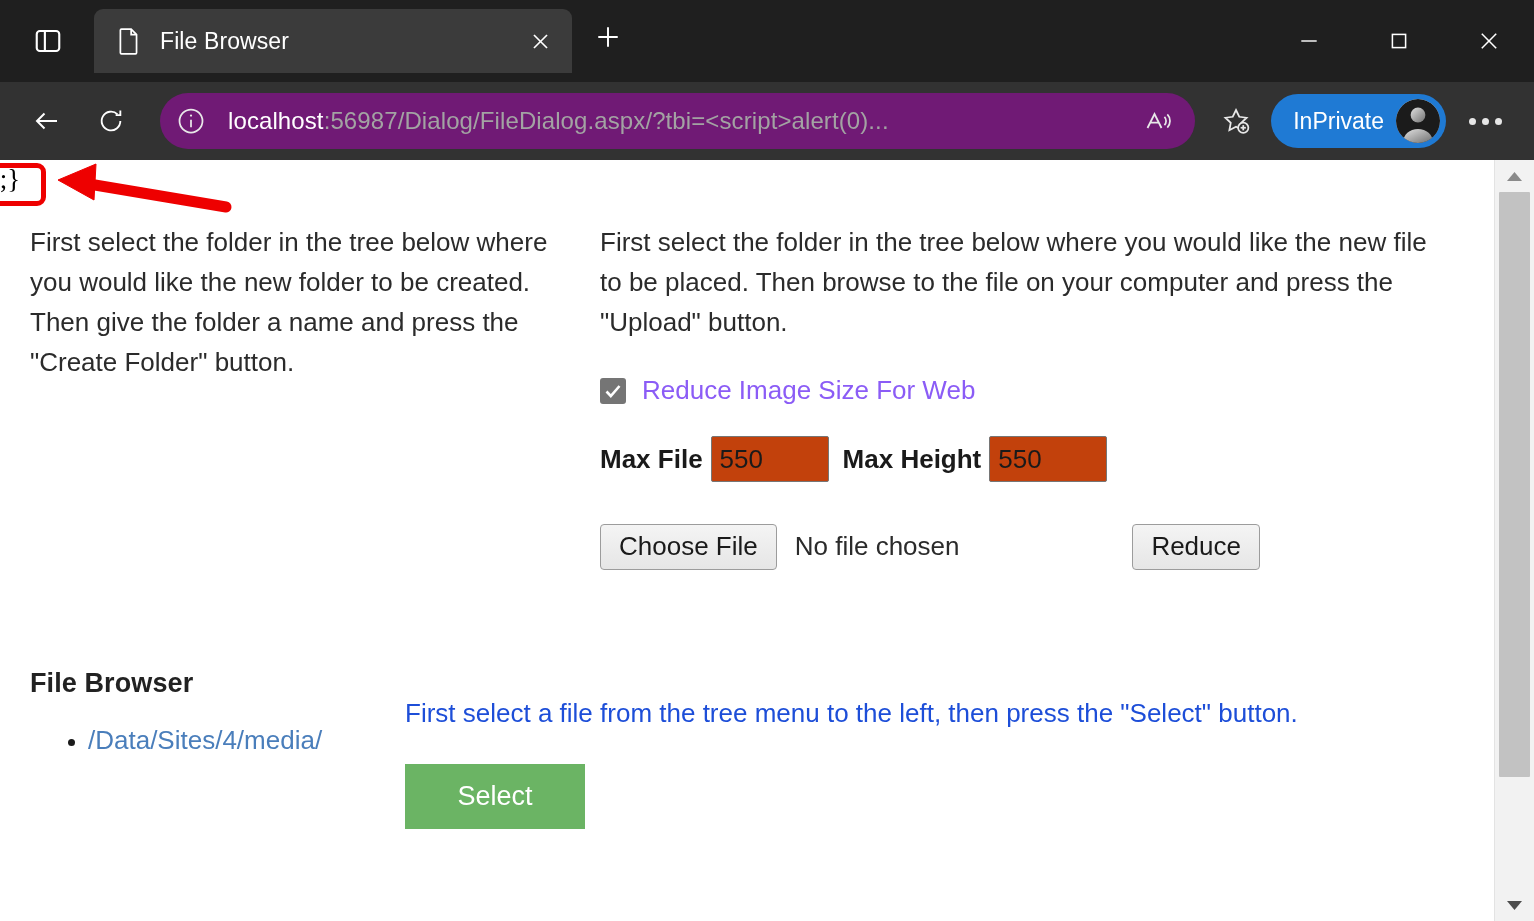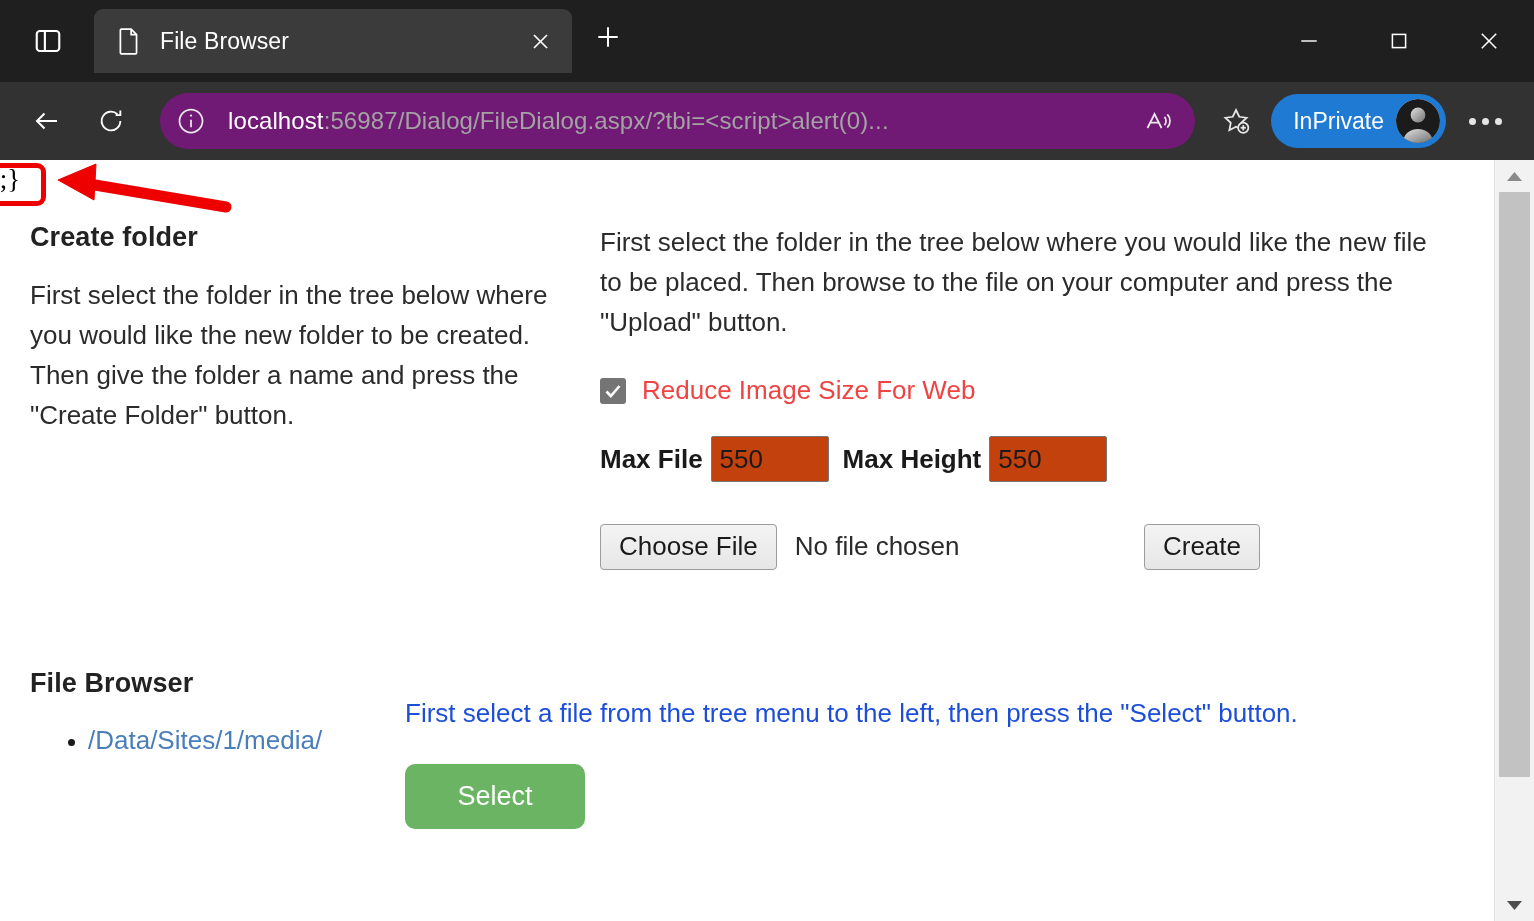--- a/index.html
+++ b/index.html
@@ -285,21 +285,21 @@
     background: #757575;
     border-radius: 3px;
     display: flex;
     align-items: center;
     justify-content: center;
     cursor: pointer;
     flex: 0 0 auto;
   }
   .checkbox-label {
     font-size: 26px;
-    color: #ef4444;
+    color: #8b5cf6;
     margin-left: 16px;
   }
 
   .size-row {
     display: flex;
     align-items: center;
     margin-top: 30px;
   }
   .size-label {
     font-size: 26px;
@@ -370,21 +370,21 @@
     font-size: 26px;
     color: #1d4ed8;
     margin: 26px 0 0 0;
     line-height: 38px;
   }
   .btn-select {
     margin-top: 32px;
     background: #6bb464;
     color: #ffffff;
     border: none;
-    border-radius: 10px;
+    border-radius: 0;
     font-size: 27px;
     font-family: "Liberation Sans", sans-serif;
     width: 180px;
     height: 65px;
     cursor: pointer;
   }
 
   
   .scrollbar {
     width: 39px;
@@ -566,21 +566,20 @@
     </div>
   </div>
 
   <div class="page-viewport">
     <div class="page-content">
 
       <div class="xss-residue">');}</div>
 
       <div class="columns">
         <div class="col-left">
-          <h2 class="section-title">Create folder</h2>
           <p class="section-text">First select the folder in the tree below where you would like the new folder to be created. Then give the folder a name and press the "Create Folder" button.</p>
         </div>
 
         <div class="col-right">
           <p class="section-text">First select the folder in the tree below where you would like the new file to be placed. Then browse to the file on your computer and press the "Upload" button.</p>
 
           <div class="checkbox-row">
             <span class="cbox">
               <svg width="20" height="20" viewBox="0 0 20 20" fill="none" stroke="#ffffff" stroke-width="2.6">
                 <polyline points="3.5,10.5 7.8,15 16.5,5"></polyline>
@@ -592,31 +591,31 @@
           <div class="size-row">
             <span class="size-label">Max File</span>
             <input class="size-input" type="text" value="550" style="">
             <span class="size-label">Max Height</span>
             <input class="size-input" type="text" value="550" style="">
           </div>
 
           <div class="upload-row">
             <button class="btn-native">Choose File</button>
             <span class="nofile-label">No file chosen</span>
-            <button class="btn-native">Create</button>
+            <button class="btn-native">Reduce</button>
           </div>
         </div>
       </div>
 
       <div class="bottom-section">
         <div class="bottom-left">
           <h2 class="section-title">File Browser</h2>
           <ul class="tree">
             <li>
-              <a class="tree-link" href="#">/Data/Sites/1/media/</a>
+              <a class="tree-link" href="#">/Data/Sites/4/media/</a>
             </li>
           </ul>
         </div>
 
         <div class="bottom-right">
           <p class="preview-text">First select a file from the tree menu to the left, then press the "Select" button.</p>
           <button class="btn-select">Select</button>
         </div>
       </div>
     </div>

